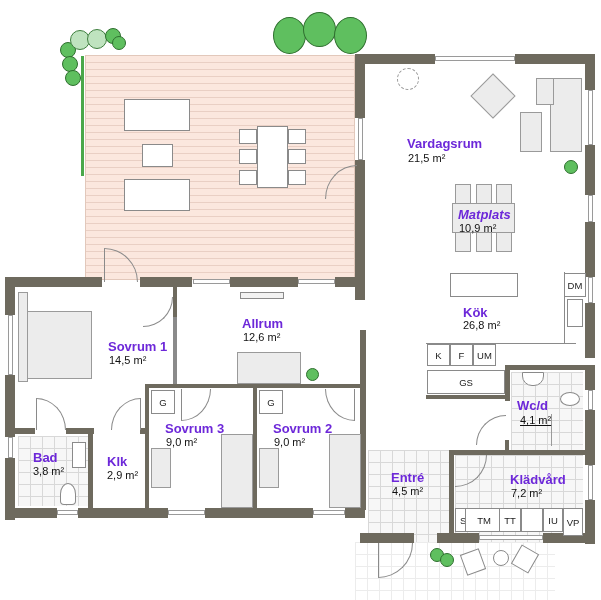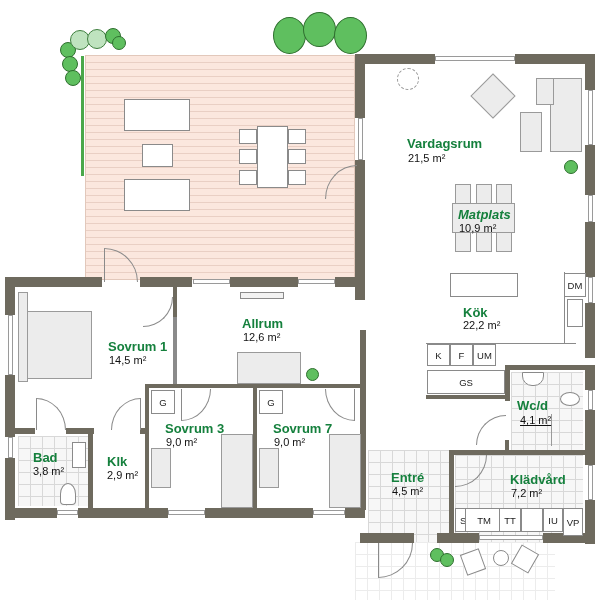--- a/index.html
+++ b/index.html
@@ -2,21 +2,21 @@
 <html><head>
 <meta charset="utf-8">
 <style>
   html, body { margin:0; padding:0; background:#ffffff; }
   body { width:601px; height:600px; position:relative; overflow:hidden; font-family:"Liberation Sans", sans-serif; }
   .abs { position:absolute; }
   .wall { position:absolute; background:#6e6a5e; }
   .win { position:absolute; background:#ffffff; border:1px solid #9a9a9a; box-sizing:border-box; }
   .deck { position:absolute; background:repeating-linear-gradient(to bottom, #fbe7de 0px, #fbe7de 6px, #e9cfc4 6px, #e9cfc4 7px); border:1px solid #e2c8bb; box-sizing:border-box; }
   .tile { position:absolute; background-color:#f7f7f7; background-image:linear-gradient(#d8d8d8 1px, transparent 1px), linear-gradient(90deg, #d8d8d8 1px, transparent 1px); background-size:12px 12px; }
-  .room-name { position:absolute; font-weight:bold; font-size:13px; color:#15803d; white-space:nowrap; }
+  .room-name { position:absolute; font-weight:bold; font-size:13px; color:#6d28d9; white-space:nowrap; }
   .room-area { position:absolute; font-size:11px; color:#111; white-space:nowrap; }
   .furn { position:absolute; background:#ffffff; border:1px solid #8a8a8a; box-sizing:border-box; }
   .furn-grey { position:absolute; background:#ececec; border:1px solid #9a9a9a; box-sizing:border-box; }
   .cab { position:absolute; background:#ffffff; border:1px solid #8a8a8a; box-sizing:border-box; font-size:9.5px; color:#222; display:flex; align-items:center; justify-content:center; }
   .door { position:absolute; border:1px solid #8a8a8a; box-sizing:border-box; }
   .tree { position:absolute; border-radius:50%; background:#5fbf5f; border:1px solid #2f6f2f; box-sizing:border-box; }
   .tree-light { position:absolute; border-radius:50%; background:#bfe3bf; border:1px solid #3f7f3f; box-sizing:border-box; }
 </style>
 </head>
 <body>
@@ -182,28 +182,28 @@
 <div class="furn-grey" style="left:329px;top:434px;width:32px;height:74px;"></div>
 
 <div class="furn" style="left:72px;top:442px;width:14px;height:26px;"></div>
 <div class="furn" style="left:60px;top:483px;width:16px;height:22px;border-radius:50% 50% 4px 4px;"></div>
 
 <div class="room-name" style="left:407px;top:136px;">Vardagsrum</div>
 <div class="room-area" style="left:408px;top:152px;">21,5 m²</div>
 <div class="room-name" style="left:458px;top:207px;font-style:italic;">Matplats</div>
 <div class="room-area" style="left:459px;top:222px;">10,9 m²</div>
 <div class="room-name" style="left:463px;top:305px;">Kök</div>
-<div class="room-area" style="left:463px;top:319px;">22,2 m²</div>
+<div class="room-area" style="left:463px;top:319px;">26,8 m²</div>
 <div class="room-name" style="left:242px;top:316px;">Allrum</div>
 <div class="room-area" style="left:243px;top:331px;">12,6 m²</div>
 <div class="room-name" style="left:108px;top:339px;">Sovrum 1</div>
 <div class="room-area" style="left:109px;top:354px;">14,5 m²</div>
 <div class="room-name" style="left:165px;top:421px;">Sovrum 3</div>
 <div class="room-area" style="left:166px;top:436px;">9,0 m²</div>
-<div class="room-name" style="left:273px;top:421px;">Sovrum 7</div>
+<div class="room-name" style="left:273px;top:421px;">Sovrum 2</div>
 <div class="room-area" style="left:274px;top:436px;">9,0 m²</div>
 <div class="room-name" style="left:33px;top:450px;">Bad</div>
 <div class="room-area" style="left:33px;top:465px;">3,8 m²</div>
 <div class="room-name" style="left:107px;top:454px;">Klk</div>
 <div class="room-area" style="left:107px;top:469px;">2,9 m²</div>
 <div class="room-name" style="left:517px;top:398px;">Wc/d</div>
 <div class="room-area" style="left:520px;top:414px;text-decoration:underline;">4,1 m²</div>
 <div class="room-name" style="left:391px;top:470px;">Entré</div>
 <div class="room-area" style="left:392px;top:485px;">4,5 m²</div>
 <div class="room-name" style="left:510px;top:472px;">Klädvård</div>

